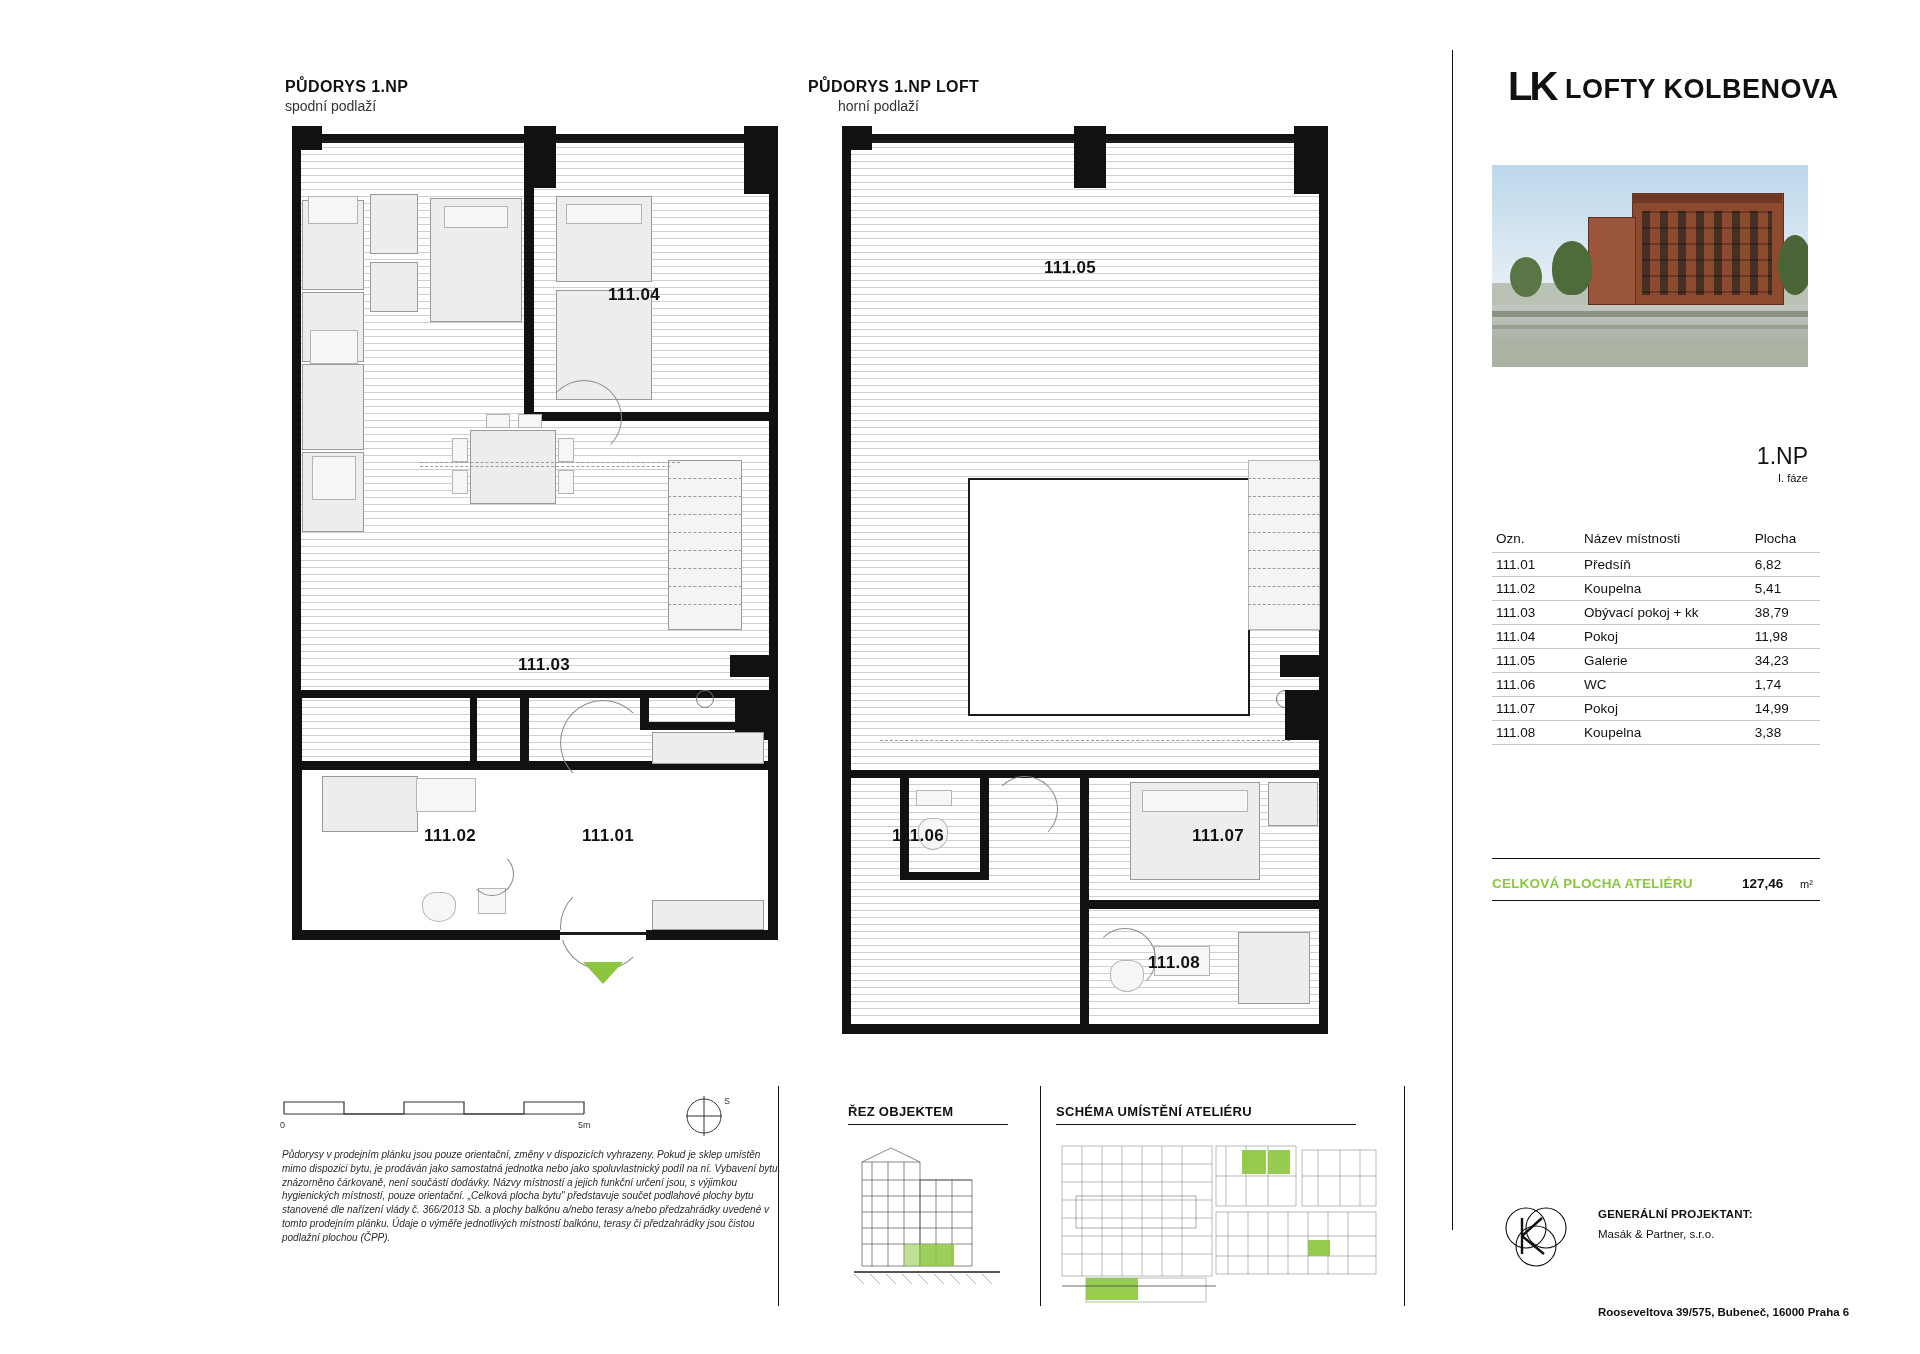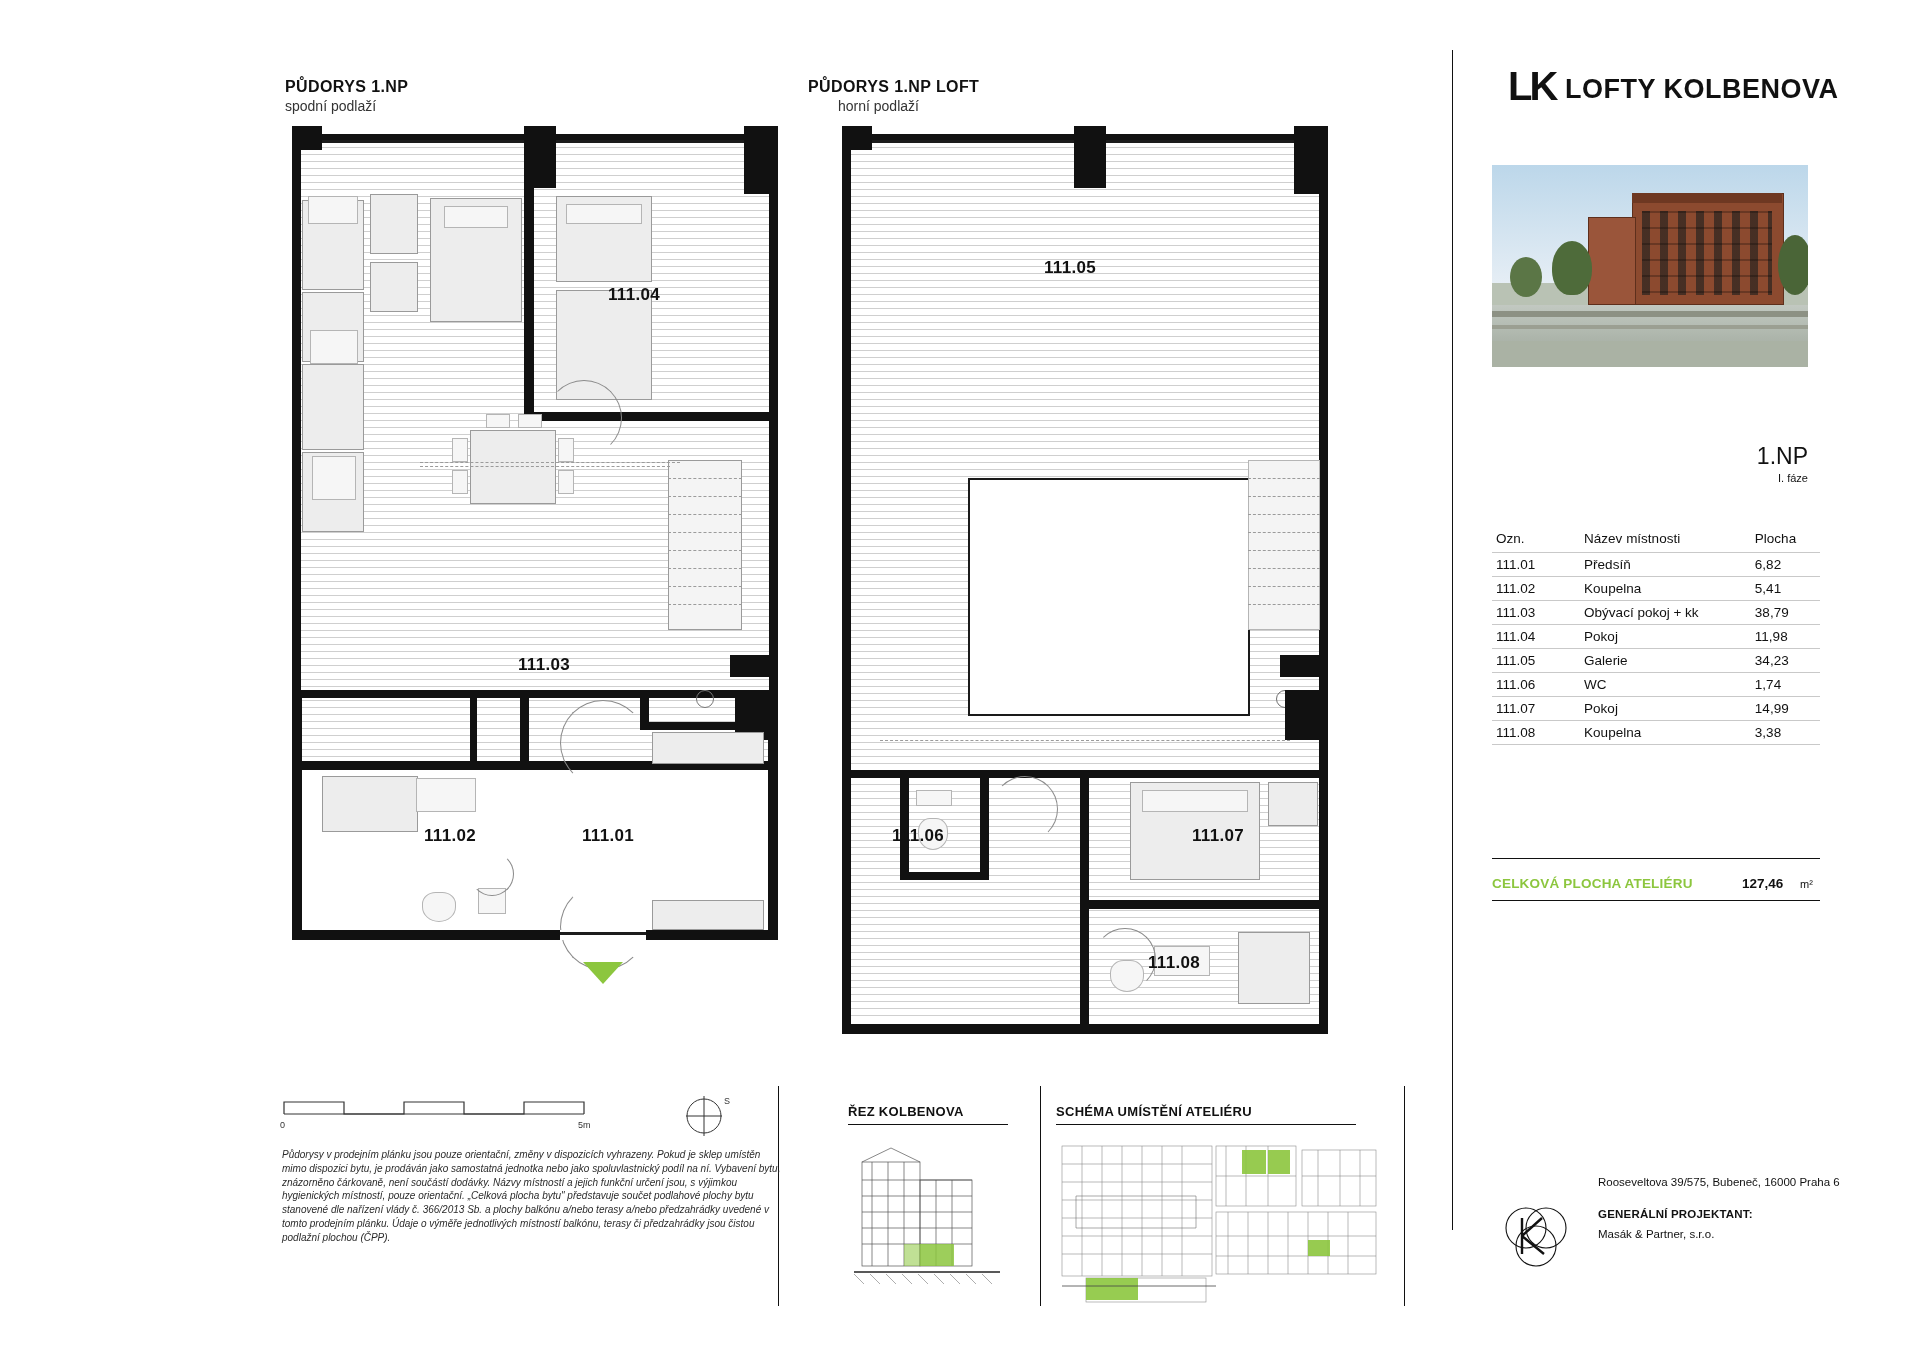--- a/index.html
+++ b/index.html
@@ -483,21 +483,21 @@
   <div style="position:absolute; left:1498px; top:1198px;">
     <svg width="78" height="78" viewBox="0 0 78 78">
       <circle cx="28" cy="30" r="20" fill="none" stroke="#111" stroke-width="1.1"></circle>
       <circle cx="48" cy="30" r="20" fill="none" stroke="#111" stroke-width="1.1"></circle>
       <circle cx="38" cy="48" r="20" fill="none" stroke="#111" stroke-width="1.1"></circle>
       <path d="M24 20 L24 56 M24 38 L44 20 M24 38 L46 56" stroke="#111" stroke-width="2.4" fill="none"></path>
     </svg>
   </div>
   <div class="gen-label" style="left:1598px; top:1208px;">GENERÁLNÍ PROJEKTANT:</div>
   <div class="gen-line" style="left:1598px; top:1228px;">Masák &amp; Partner, s.r.o.</div>
-  <div class="gen-line" style="left:1598px; top:1176px;">Rooseveltova 39/575, Bubeneč, 16000 Praha 6</div>
+  <div class="gen-line" style="left:1598px; top:1306px;font-weight:bold;">Rooseveltova 39/575, Bubeneč, 16000 Praha 6</div>
 
   <div>
     <svg style="position:absolute; left:282px; top:1092px;" width="360" height="34" viewBox="0 0 360 34">
       <path d="M2 22 L2 10 L62 10 L62 22 L122 22 L122 10 L182 10 L182 22 L242 22 L242 10 L302 10 L302 22" fill="none" stroke="#333" stroke-width="1.2"></path>
       <line x1="2" y1="22" x2="302" y2="22" stroke="#333" stroke-width="1"></line>
     </svg>
     <div class="scale-num" style="left:280px; top:1120px;">0</div>
     <div class="scale-num" style="left:578px; top:1120px;">5m</div>
   </div>
 
@@ -508,21 +508,21 @@
       <line x1="6" y1="28" x2="42" y2="28" stroke="#333" stroke-width="1"></line>
       <text x="44" y="16" font-size="9" fill="#333" font-family="Liberation Sans, sans-serif">S</text>
     </svg>
   </div>
 
   <div class="vrule" style="left:778px; top:1086px; height:220px;"></div>
 
   <div class="disclaimer" style="left:282px; top:1148px;">Půdorysy v prodejním plánku jsou pouze orientační, změny v dispozicích vyhrazeny. Pokud je sklep umístěn mimo dispozici bytu, je prodáván jako samostatná jednotka nebo jako spoluvlastnický podíl na ní. Vybavení bytu, znázorněno čárkovaně, není součástí dodávky. Názvy místností a jejich funkční určení jsou, s výjimkou hygienických místností, pouze orientační.
 „Celková plocha bytu" představuje součet podlahové plochy bytu stanovené dle nařízení vlády č. 366/2013 Sb. a plochy balkónu a/nebo terasy a/nebo předzahrádky uvedené v tomto prodejním plánku. Údaje o výměře jednotlivých místností balkónu, terasy či předzahrádky jsou čistou podlažní plochou (ČPP).</div>
 
-  <div class="bl-title" style="left:848px; top:1104px;">ŘEZ KOLBENOVA</div>
+  <div class="bl-title" style="left:848px; top:1104px;">ŘEZ OBJEKTEM</div>
   <div class="hr-black" style="left:848px; top:1124px; width:160px;"></div>
 
   <div class="mini-box" style="left:848px; top:1140px; width:160px; height:150px;">
     <svg width="160" height="150" viewBox="0 0 160 150">
       <g stroke="#555" stroke-width="0.7" fill="none">
         <rect x="14" y="22" width="58" height="104"></rect>
         <rect x="72" y="40" width="52" height="86"></rect>
         <line x1="14" y1="40" x2="124" y2="40"></line>
         <line x1="14" y1="56" x2="124" y2="56"></line>
         <line x1="14" y1="72" x2="124" y2="72"></line>

